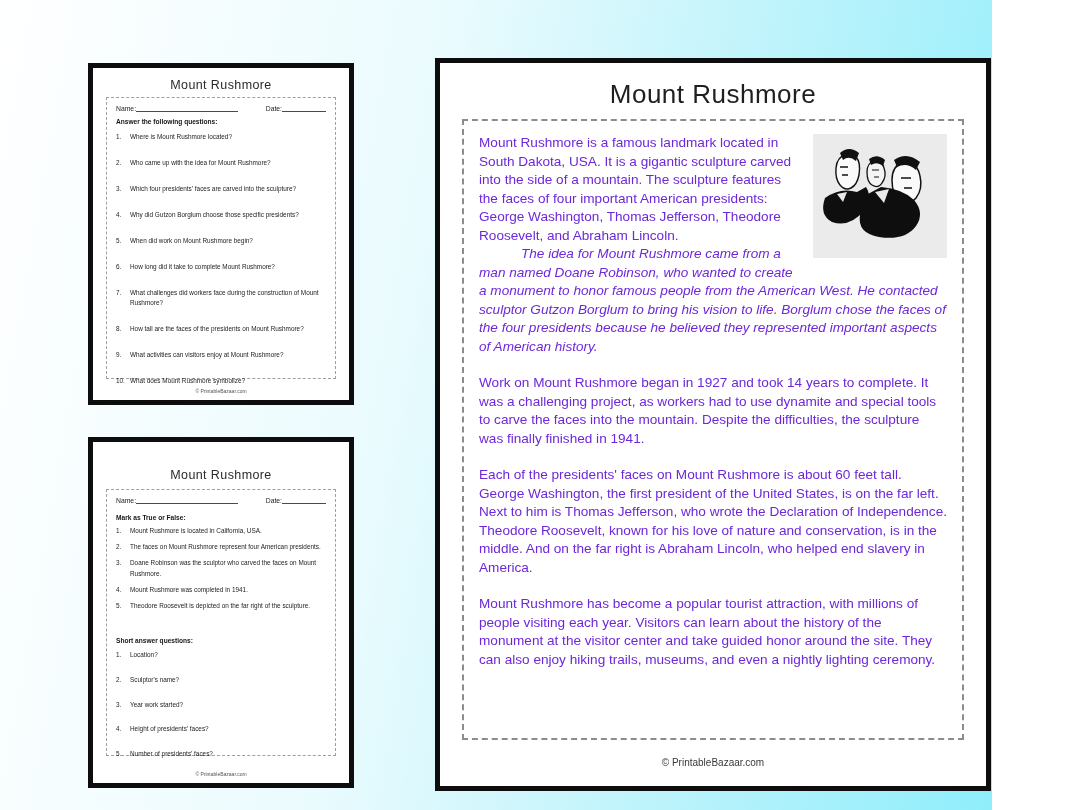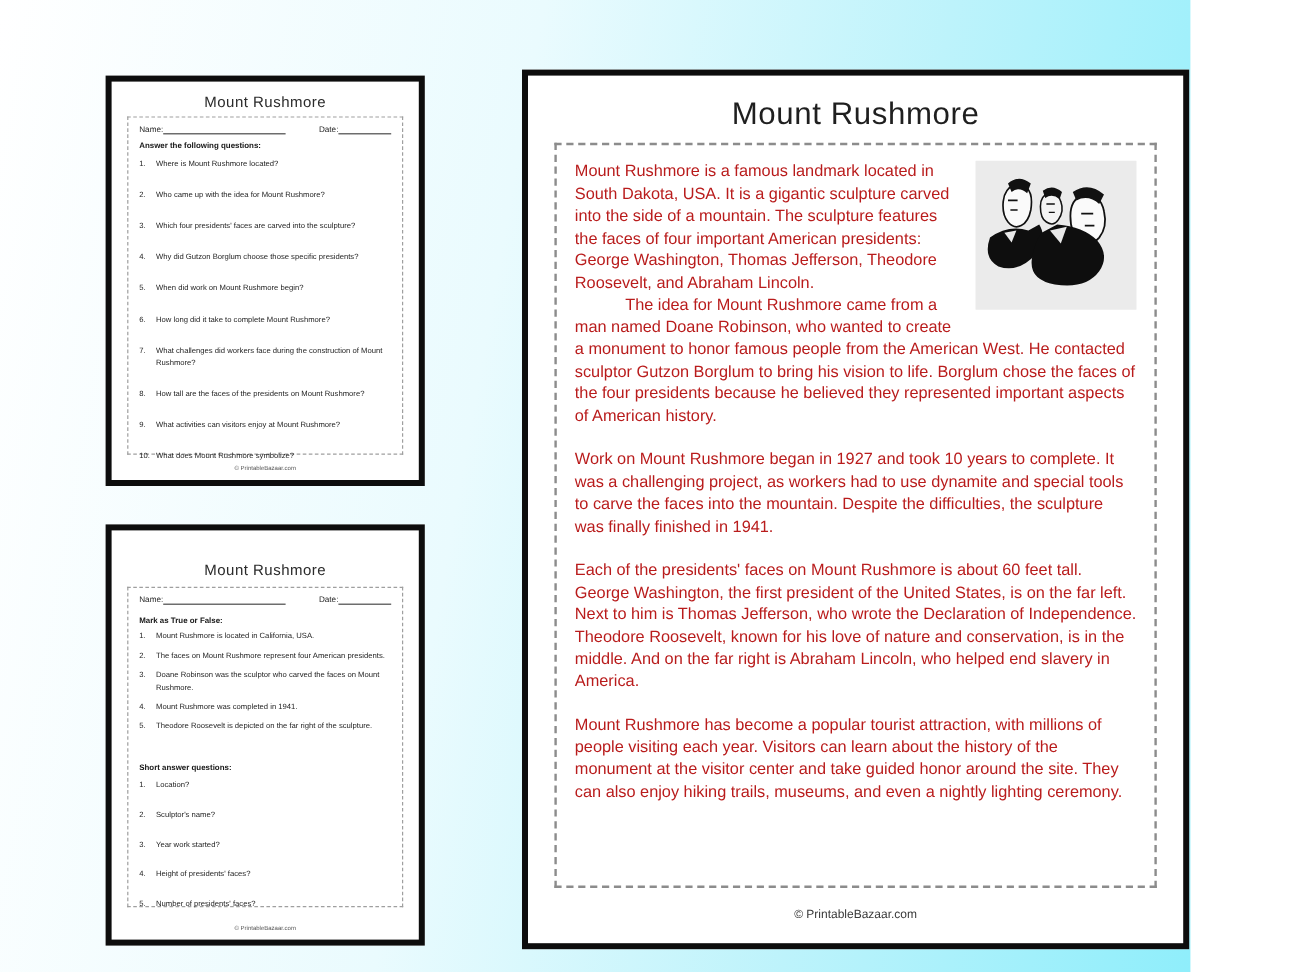--- a/index.html
+++ b/index.html
@@ -61,24 +61,24 @@
 
   
   .sheet-title-lg {
     margin-top: 16px; text-align: center; font-size: 26px; font-weight: 400;
     letter-spacing: 0.5px; color: #1f1f1f;
   }
   .dashed-lg {
     position: absolute; left: 22px; right: 22px; top: 56px; bottom: 46px;
     border: 2px dashed #8c8c8c; padding: 13px 15px 10px 15px;
   }
-  .passage { font-size: 13.6px; line-height: 18.5px; color: #b91c1c; }
+  .passage { font-size: 13.6px; line-height: 18.5px; color: #6d28d9; }
   .passage p { margin: 0; }
   .passage p.gap { margin-top: 18px; }
-  .passage p.indent { text-indent: 42px; }
+  .passage p.indent { text-indent: 42px; font-style: italic; }
 
   .rushmore-img {
     float: right; width: 134px; height: 124px; margin: 0 0 6px 12px;
     background: #ebebeb; display: block;
   }
   .rushmore-img svg { display: block; width: 100%; height: 100%; }
 
   .footer-lg {
     position: absolute; bottom: 18px; left: 0; right: 0; text-align: center;
     font-size: 10px; color: #3a3a3a;
@@ -233,21 +233,21 @@
             <path d="M88,44 h10 M91,54 h8" stroke="#111" stroke-width="1.5" fill="none"></path>
 
             <path d="M12,64 q15,-11 32,-6 l9,-5 q7,11 -2,24 q-15,17 -32,11 q-13,-7 -7,-24 z" fill="#0e0e0e"></path>
             <path d="M55,60 l13,-7 q22,2 33,13 q11,13 2,26 q-11,15 -37,11 q-22,-4 -19,-22 q2,-13 8,-21 z" fill="#0e0e0e"></path>
             <path d="M62,58 l9,11 l5,-14 z" fill="#e9e9e9"></path>
             <path d="M24,60 l6,8 l4,-10 z" fill="#e9e9e9"></path>
           </svg>
         </span>
         <p>Mount Rushmore is a famous landmark located in South Dakota, USA. It is a gigantic sculpture carved into the side of a mountain. The sculpture features the faces of four important American presidents: George Washington, Thomas Jefferson, Theodore Roosevelt, and Abraham Lincoln.</p>
         <p class="indent">The idea for Mount Rushmore came from a man named Doane Robinson, who wanted to create a monument to honor famous people from the American West. He contacted sculptor Gutzon Borglum to bring his vision to life. Borglum chose the faces of the four presidents because he believed they represented important aspects of American history.</p>
-        <p class="gap">Work on Mount Rushmore began in 1927 and took 10 years to complete. It was a challenging project, as workers had to use dynamite and special tools to carve the faces into the mountain. Despite the difficulties, the sculpture was finally finished in 1941.</p>
+        <p class="gap">Work on Mount Rushmore began in 1927 and took 14 years to complete. It was a challenging project, as workers had to use dynamite and special tools to carve the faces into the mountain. Despite the difficulties, the sculpture was finally finished in 1941.</p>
         <p class="gap">Each of the presidents' faces on Mount Rushmore is about 60 feet tall. George Washington, the first president of the United States, is on the far left. Next to him is Thomas Jefferson, who wrote the Declaration of Independence. Theodore Roosevelt, known for his love of nature and conservation, is in the middle. And on the far right is Abraham Lincoln, who helped end slavery in America.</p>
         <p class="gap">Mount Rushmore has become a popular tourist attraction, with millions of people visiting each year. Visitors can learn about the history of the monument at the visitor center and take guided honor around the site. They can also enjoy hiking trails, museums, and even a nightly lighting ceremony.</p>
       </div>
     </div>
     <div class="footer-lg">© PrintableBazaar.com</div>
   </div>
 
 </div>
 
 </body></html>

